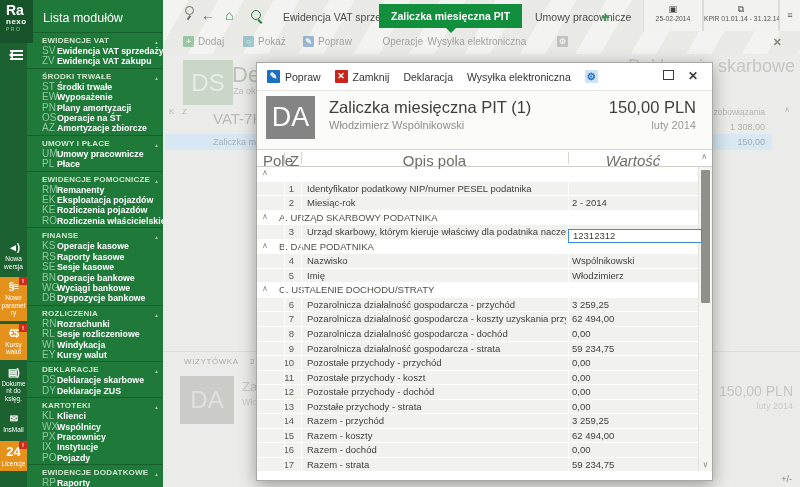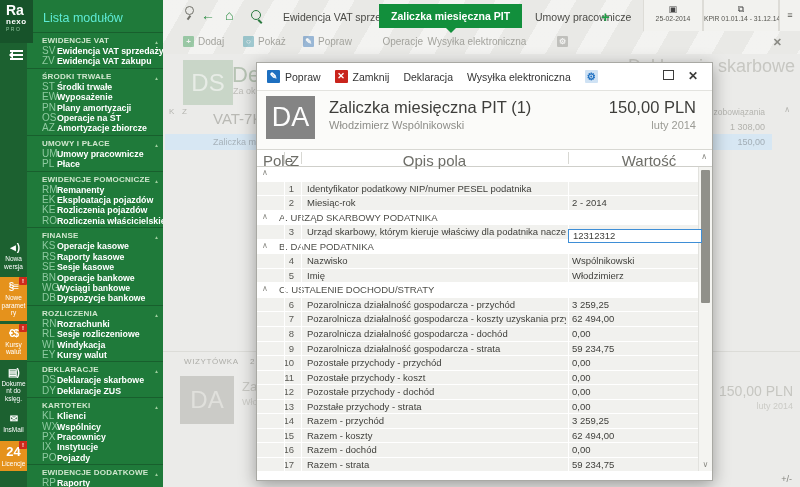--- a/index.html
+++ b/index.html
@@ -19,21 +19,21 @@
   .tile{position:relative;width:27px;color:#fff;text-align:center;padding:3px 0 4px 0;margin-bottom:3px;}
   .tile.green{background:#1c6130;}
   .tile.orange{background:#e5921c;}
   .tile .ticon{font-size:10px;line-height:13px;height:13px;font-weight:bold;letter-spacing:-1px;}
   .tile .ticon.big{font-size:13px;height:15px;line-height:15px;letter-spacing:0;}
   .tile .tlabel{font-size:6.5px;line-height:7.5px;padding:1px 1px 0 1px;word-wrap:break-word;}
   .badge{position:absolute;right:0px;top:0px;width:8px;height:8px;background:#cf2a1b;color:#fff;
          font-size:6px;font-weight:bold;line-height:8px;text-align:center;border-radius:1px;}
   
   .sidebar{position:absolute;left:27px;top:0;width:136px;height:487px;background:#1f7a3a;z-index:5;overflow:hidden;}
-  .sb-title{color:#5eead4;font-size:12.5px;padding:11px 0 7px 16px;}
+  .sb-title{color:#ffffff;font-size:12.5px;padding:11px 0 7px 16px;}
   .sb-section{border-top:1px solid rgba(0,0,0,.22);padding:2px 0 1px 0;position:relative;}
   .sb-head{position:relative;color:#cfe6cd;font-size:8px;font-weight:bold;letter-spacing:.2px;
            padding:1px 0 0 15px;line-height:10px;cursor:pointer;}
   .sb-caret{position:absolute;right:5px;top:2px;font-size:5px;color:#9fcf9f;}
   .sb-item{display:flex;line-height:10.4px;cursor:pointer;padding-left:15px;}
   .sb-code{width:15px;flex:none;color:#8fc9a0;font-size:10px;}
   .sb-label{color:#fff;font-size:8.8px;font-weight:bold;white-space:nowrap;}
   
   .main{position:absolute;left:163px;top:0;width:637px;height:487px;
         background:#e9e9e6;}
@@ -110,21 +110,21 @@
   .dlg-title{position:absolute;left:72px;top:7px;font-size:16.5px;color:#3e3e3b;white-space:nowrap;}
   .dlg-sub{position:absolute;left:72px;top:28px;font-size:11px;color:#8d8d88;}
   .dlg-amt{position:absolute;right:16px;top:7px;font-size:16.5px;color:#3e3e3b;}
   .dlg-per{position:absolute;right:16px;top:28px;font-size:11px;color:#9b9b95;}
   
   .ftable{position:absolute;left:0;top:86px;right:0;bottom:9px;border-top:1px solid #d8d8d3;}
   .fhead{position:absolute;left:0;top:0;right:0;height:16px;border-bottom:1px solid #cfcfca;}
   .fh{position:absolute;top:2px;font-size:15px;color:#6e6e68;}
   .fh-pole{left:6px;} .fh-z{left:33px;}
   .fh-opis{left:44px;width:267px;text-align:center;}
-  .fh-wart{left:327px;width:130px;text-align:center;}
+  .fh-wart{left:311px;width:130px;text-align:center;font-style:italic;}
   .fsep{position:absolute;top:2px;height:12px;width:1px;background:#d8d8d3;}
   .fup{position:absolute;right:5px;top:2px;font-size:8px;color:#8a8a84;cursor:pointer;}
   .frows{position:absolute;left:0;top:17px;right:14px;bottom:0;}
   .colgap{position:absolute;top:0;bottom:0;width:1px;background:#fff;z-index:2;}
   .trow{position:relative;height:13.55px;border-bottom:1px solid #fff;font-size:9.5px;}
   .trow.field{background:#f1f1ee;}
   .trow .chev{position:absolute;left:5px;top:1px;font-size:8px;color:#8a8a84;cursor:pointer;}
   .trow .glabel{position:absolute;left:22px;top:1px;color:#4e4e49;white-space:nowrap;}
   .trow .pole{position:absolute;left:0;top:1px;width:37px;text-align:right;color:#5a5a55;}
   .trow .opis{position:absolute;left:50px;top:1px;right:132px;color:#3e3e3a;white-space:nowrap;overflow:hidden;}

